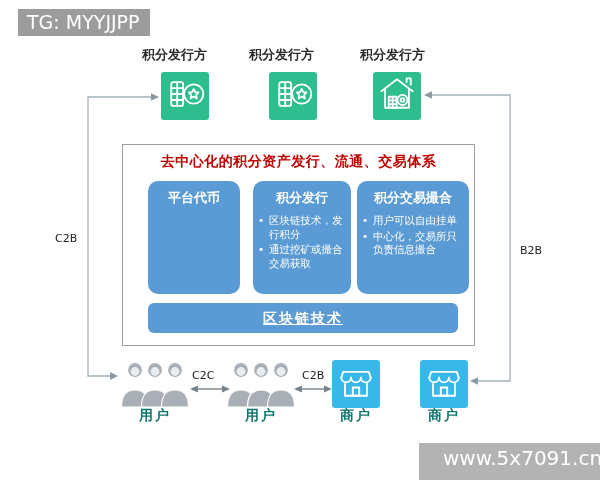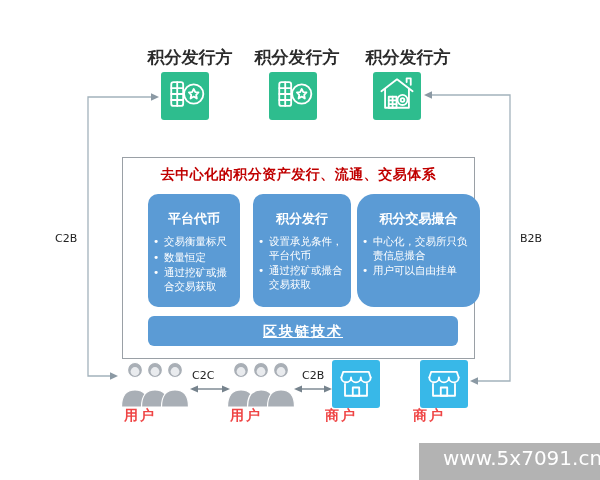--- a/index.html
+++ b/index.html
@@ -6,57 +6,58 @@
   body { background:#fff; font-family:"DejaVu Sans","Liberation Sans",sans-serif; }
   .canvas { position:relative; width:600px; height:480px; background:#ffffff; overflow:hidden; }
 
   
   .tg-badge { position:absolute; left:18px; top:9px; width:132px; height:27px;
               background:#9c9c9c; color:#fff; font-size:19px; line-height:27px; padding-left:9px; }
   .site-badge { position:absolute; right:0; top:443px; width:181px; height:38px;
                 background:#b3b3b3; color:#fff; font-size:20px; line-height:30px; text-align:center;padding-left:24px; }
 
   
-  .issuer-label { position:absolute; top:46px; width:96px; text-align:center;
-                  font-size:17px; font-weight:bold; color:#2b2b2b; }
+  .issuer-label { position:absolute; top:46px; width:96px; text-align:left;
+                  font-size:13px; font-weight:bold; color:#2b2b2b; }
   .issuer-icon { position:absolute; top:72px; width:48px; height:48px; border-radius:3px;
                  background:#2ebd8e; display:flex; align-items:center; justify-content:center; }
 
   
-  .outer-box { position:absolute; left:122px; top:157px; width:353px; height:202px;
+  .outer-box { position:absolute; left:122px; top:144px; width:353px; height:202px;
                background:#fff; border:1px solid #9aa0a6; }
   .sys-title { position:absolute; top:8px; left:0; width:100%; text-align:center;
                font-size:14px; font-weight:bold; color:#c00000; letter-spacing:.5px; }
   .card { position:absolute; top:36px; height:113px; background:#5b9bd5; border-radius:10px; color:#fff; }
-  .card-title { text-align:center; font-weight:bold; font-size:13px; padding-top:16px; }
+  .card-title { text-align:center; font-weight:bold; font-size:13px; padding-top:8px; }
   .card ul { list-style:none; margin-top:7px; padding:0 3px 0 16px; font-size:10.5px; line-height:1.3; }
   .card li { position:relative; margin-bottom:2px; }
   .card li::before { content:"•"; position:absolute; left:-11px; top:0; }
   .foundation { position:absolute; left:25px; top:158px; width:310px; height:30px;
                 background:#5b9bd5; border-radius:6px; color:#fff; font-weight:bold;
                 font-size:14px; text-align:center; line-height:30px; letter-spacing:2px;text-decoration:underline; }
 
   
   .user-group { position:absolute; top:361px; width:70px; height:47px; }
   .person { position:absolute; top:0; }
-  .actor-label { position:absolute; top:407px; width:62px; text-align:left;
-                 font-size:14px; font-weight:bold; color:#ef4444; letter-spacing:2px; }
+  .actor-label { position:absolute; top:407px; width:62px; text-align:center;
+                 font-size:14px; font-weight:bold; color:#0f766e; letter-spacing:2px; }
   .merchant-icon { position:absolute; top:360px; width:48px; height:48px; border-radius:3px;
                    background:#38b8e8; display:flex; align-items:center; justify-content:center; }
 
   
   .conn-label { position:absolute; font-size:11px; font-weight:normal; color:#222; }
 
   .lines { position:absolute; left:0; top:0; pointer-events:none; }
 </style>
 </head>
 <body>
 
 <div class="canvas">
 
+  <div class="tg-badge">TG: MYYJJPP</div>
   <div class="site-badge">www.5x7091.cn</div>
 
   <div class="issuer-label" style="left:142px;">积分发行方</div>
   <div class="issuer-label" style="left:249px;">积分发行方</div>
   <div class="issuer-label" style="left:360px;">积分发行方</div>
 
   <div class="issuer-icon" style="left:161px;">
     <span>
       <svg width="44" height="44" viewBox="0 0 48 48" fill="none" stroke="#fff" stroke-width="2" stroke-linecap="round" stroke-linejoin="round">
         <rect x="9" y="11" width="13" height="26" rx="2.5"></rect>
@@ -96,40 +97,35 @@
         <circle cx="30" cy="30.5" r="2"></circle>
       </svg>
     </span>
   </div>
 
   <div class="outer-box">
     <div class="sys-title">去中心化的积分资产发行、流通、交易体系</div>
 
     <div class="card" style="left:25px; width:92px;">
       <div class="card-title">平台代币</div>
+    </div>
+
+    <div class="card" style="left:130px; width:98px;">
+      <div class="card-title">积分发行</div>
       <ul>
-        <li>交易衡量标尺</li>
-        <li>数量恒定</li>
+        <li>区块链技术，发行积分</li>
         <li>通过挖矿或撮合交易获取</li>
       </ul>
     </div>
 
-    <div class="card" style="left:130px; width:98px;">
-      <div class="card-title">积分发行</div>
-      <ul>
-        <li>设置承兑条件，平台代币</li>
-        <li>通过挖矿或撮合交易获取</li>
-      </ul>
-    </div>
-
-    <div class="card" style="left:234px; width:123px;border-radius:17px;">
+    <div class="card" style="left:234px; width:112px;">
       <div class="card-title">积分交易撮合</div>
       <ul>
+        <li>用户可以自由挂单</li>
         <li>中心化，交易所只负责信息撮合</li>
-        <li>用户可以自由挂单</li>
       </ul>
     </div>
 
     <div class="foundation">区块链技术</div>
   </div>
 
   <div class="user-group" style="left:120px;">
     <span class="person" style="left:0;">
       <svg width="30" height="47" viewBox="0 0 30 47">
           <g stroke="#fff" stroke-width="1.2" fill="#a9afb6">
@@ -208,21 +204,21 @@
       </svg>
     </span>
   </div>
 
   <div class="actor-label" style="left:124px;">用户</div>
   <div class="actor-label" style="left:230px;">用户</div>
   <div class="actor-label" style="left:325px;">商户</div>
   <div class="actor-label" style="left:413px;">商户</div>
 
   <div class="conn-label" style="left:55px; top:232px;">C2B</div>
-  <div class="conn-label" style="left:520px; top:232px;">B2B</div>
+  <div class="conn-label" style="left:520px; top:244px;">B2B</div>
   <div class="conn-label" style="left:192px; top:369px;">C2C</div>
   <div class="conn-label" style="left:302px; top:369px;">C2B</div>
 
   <svg class="lines" width="600" height="480">
 
     <polyline points="156,97 88,97 88,376 114,376" fill="none" stroke="#a3b2bc" stroke-width="1.3"></polyline>
     <polygon points="159,97 151,93.3 151,100.7" fill="#8b99a4"></polygon>
     <polygon points="118,376 110,372.3 110,379.7" fill="#8b99a4"></polygon>
 
     <polyline points="427,95 510,95 510,381 474,381" fill="none" stroke="#a3b2bc" stroke-width="1.3"></polyline>

